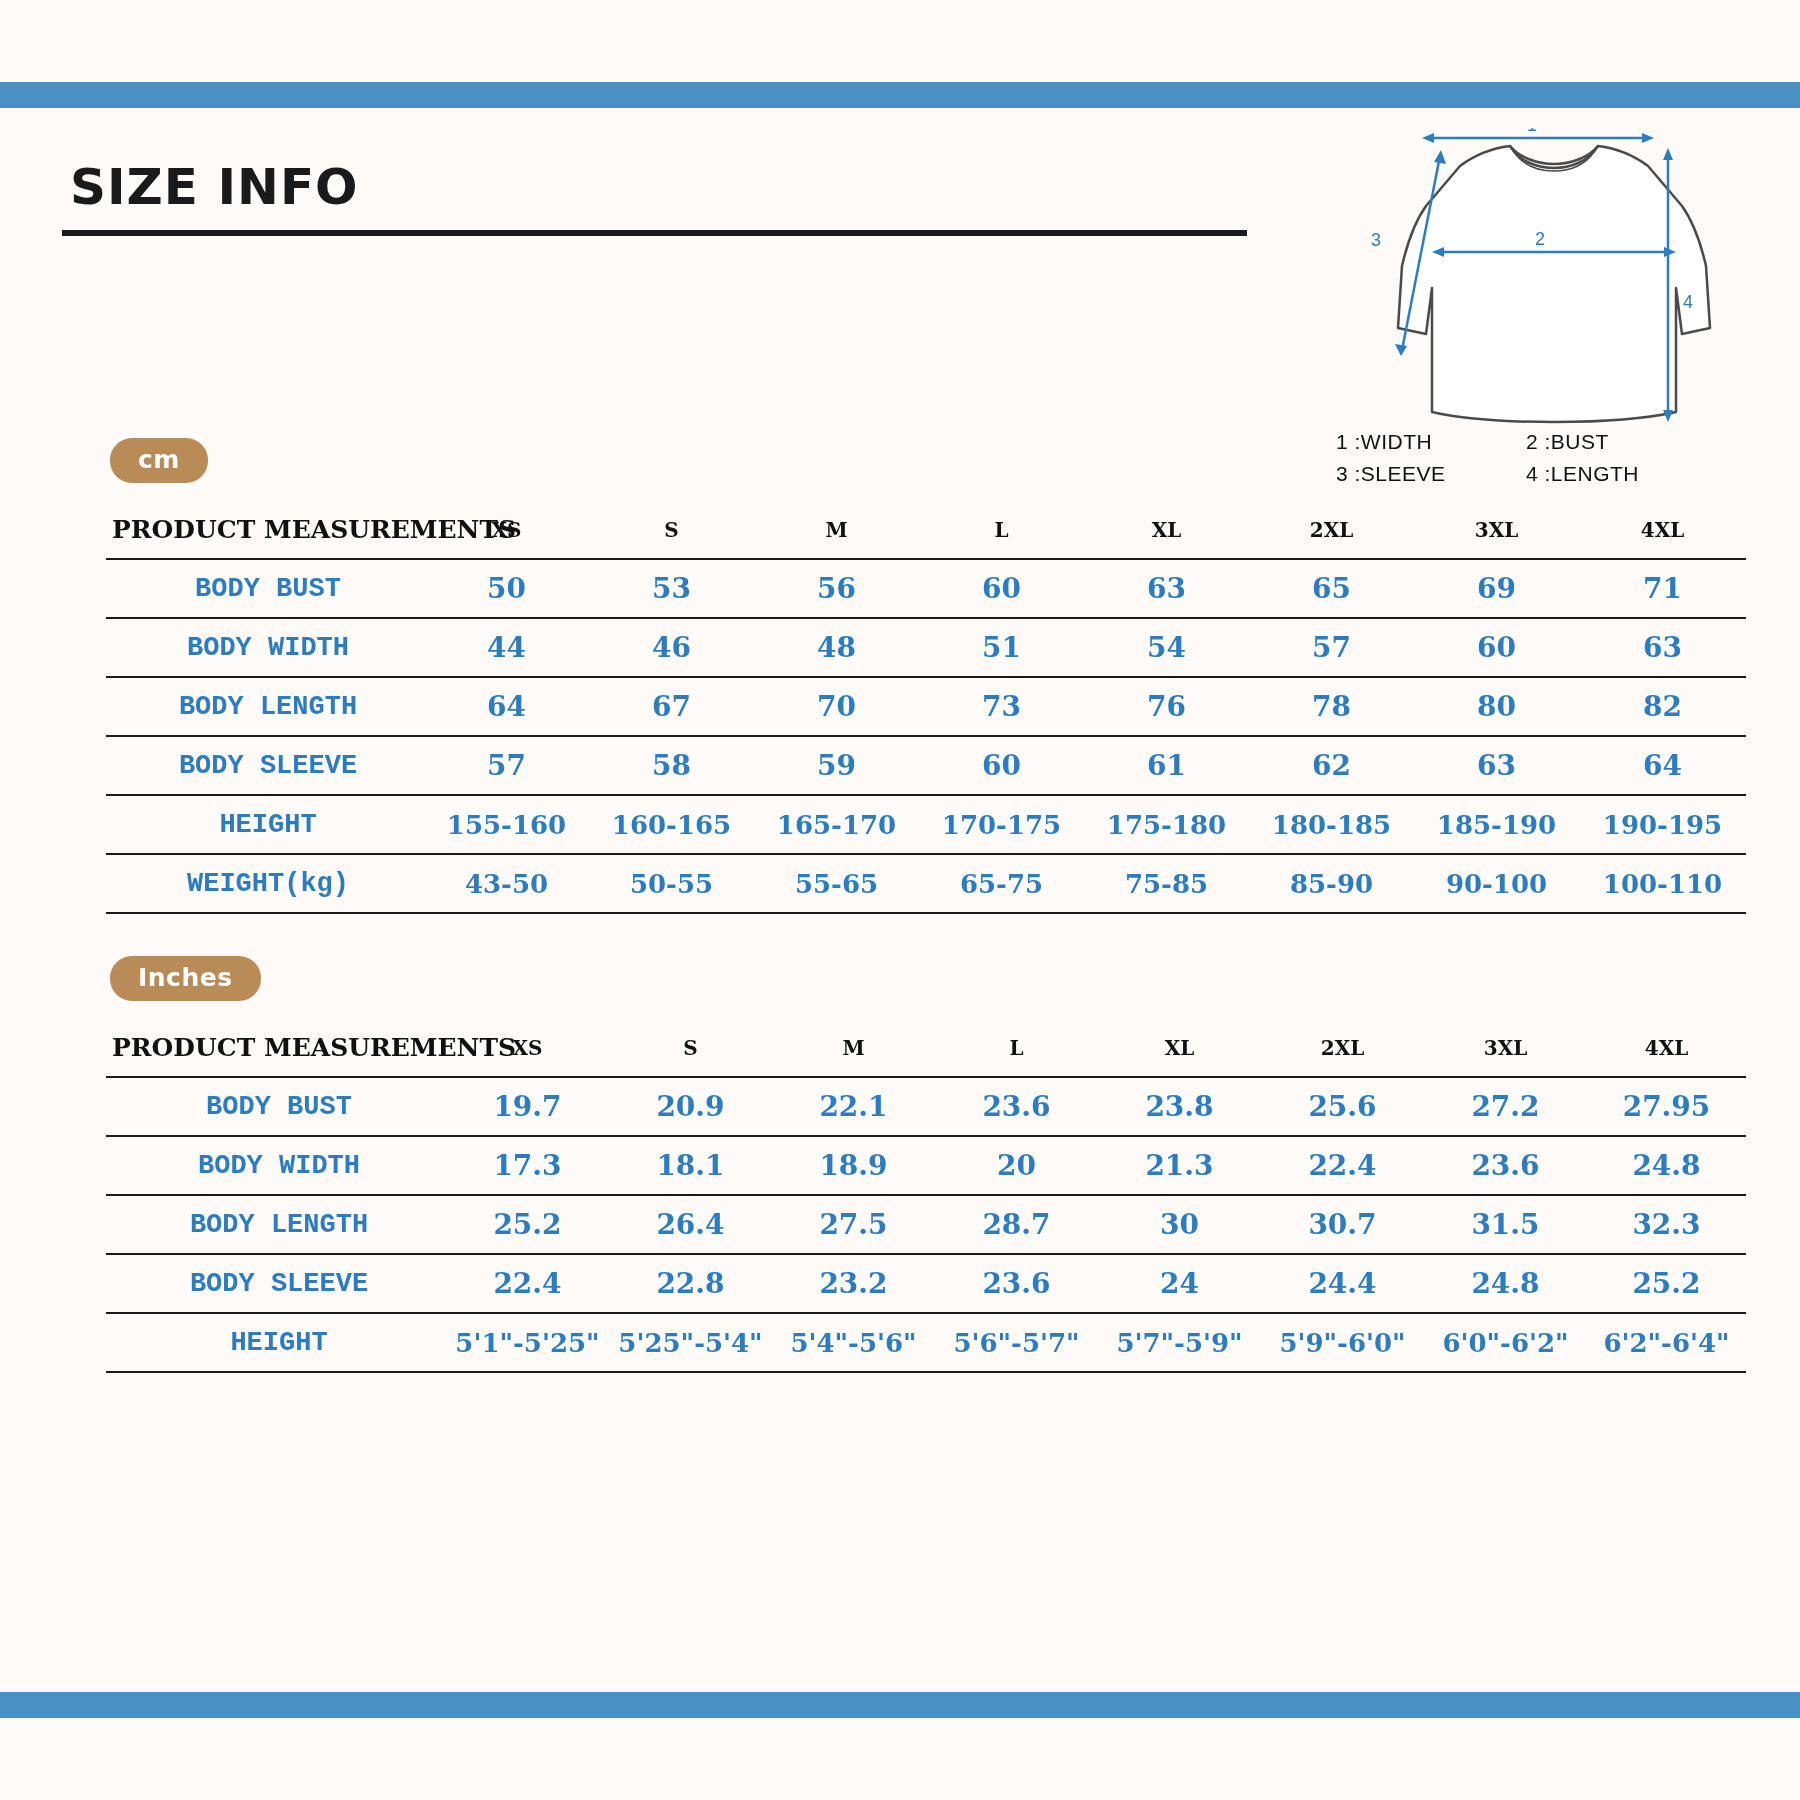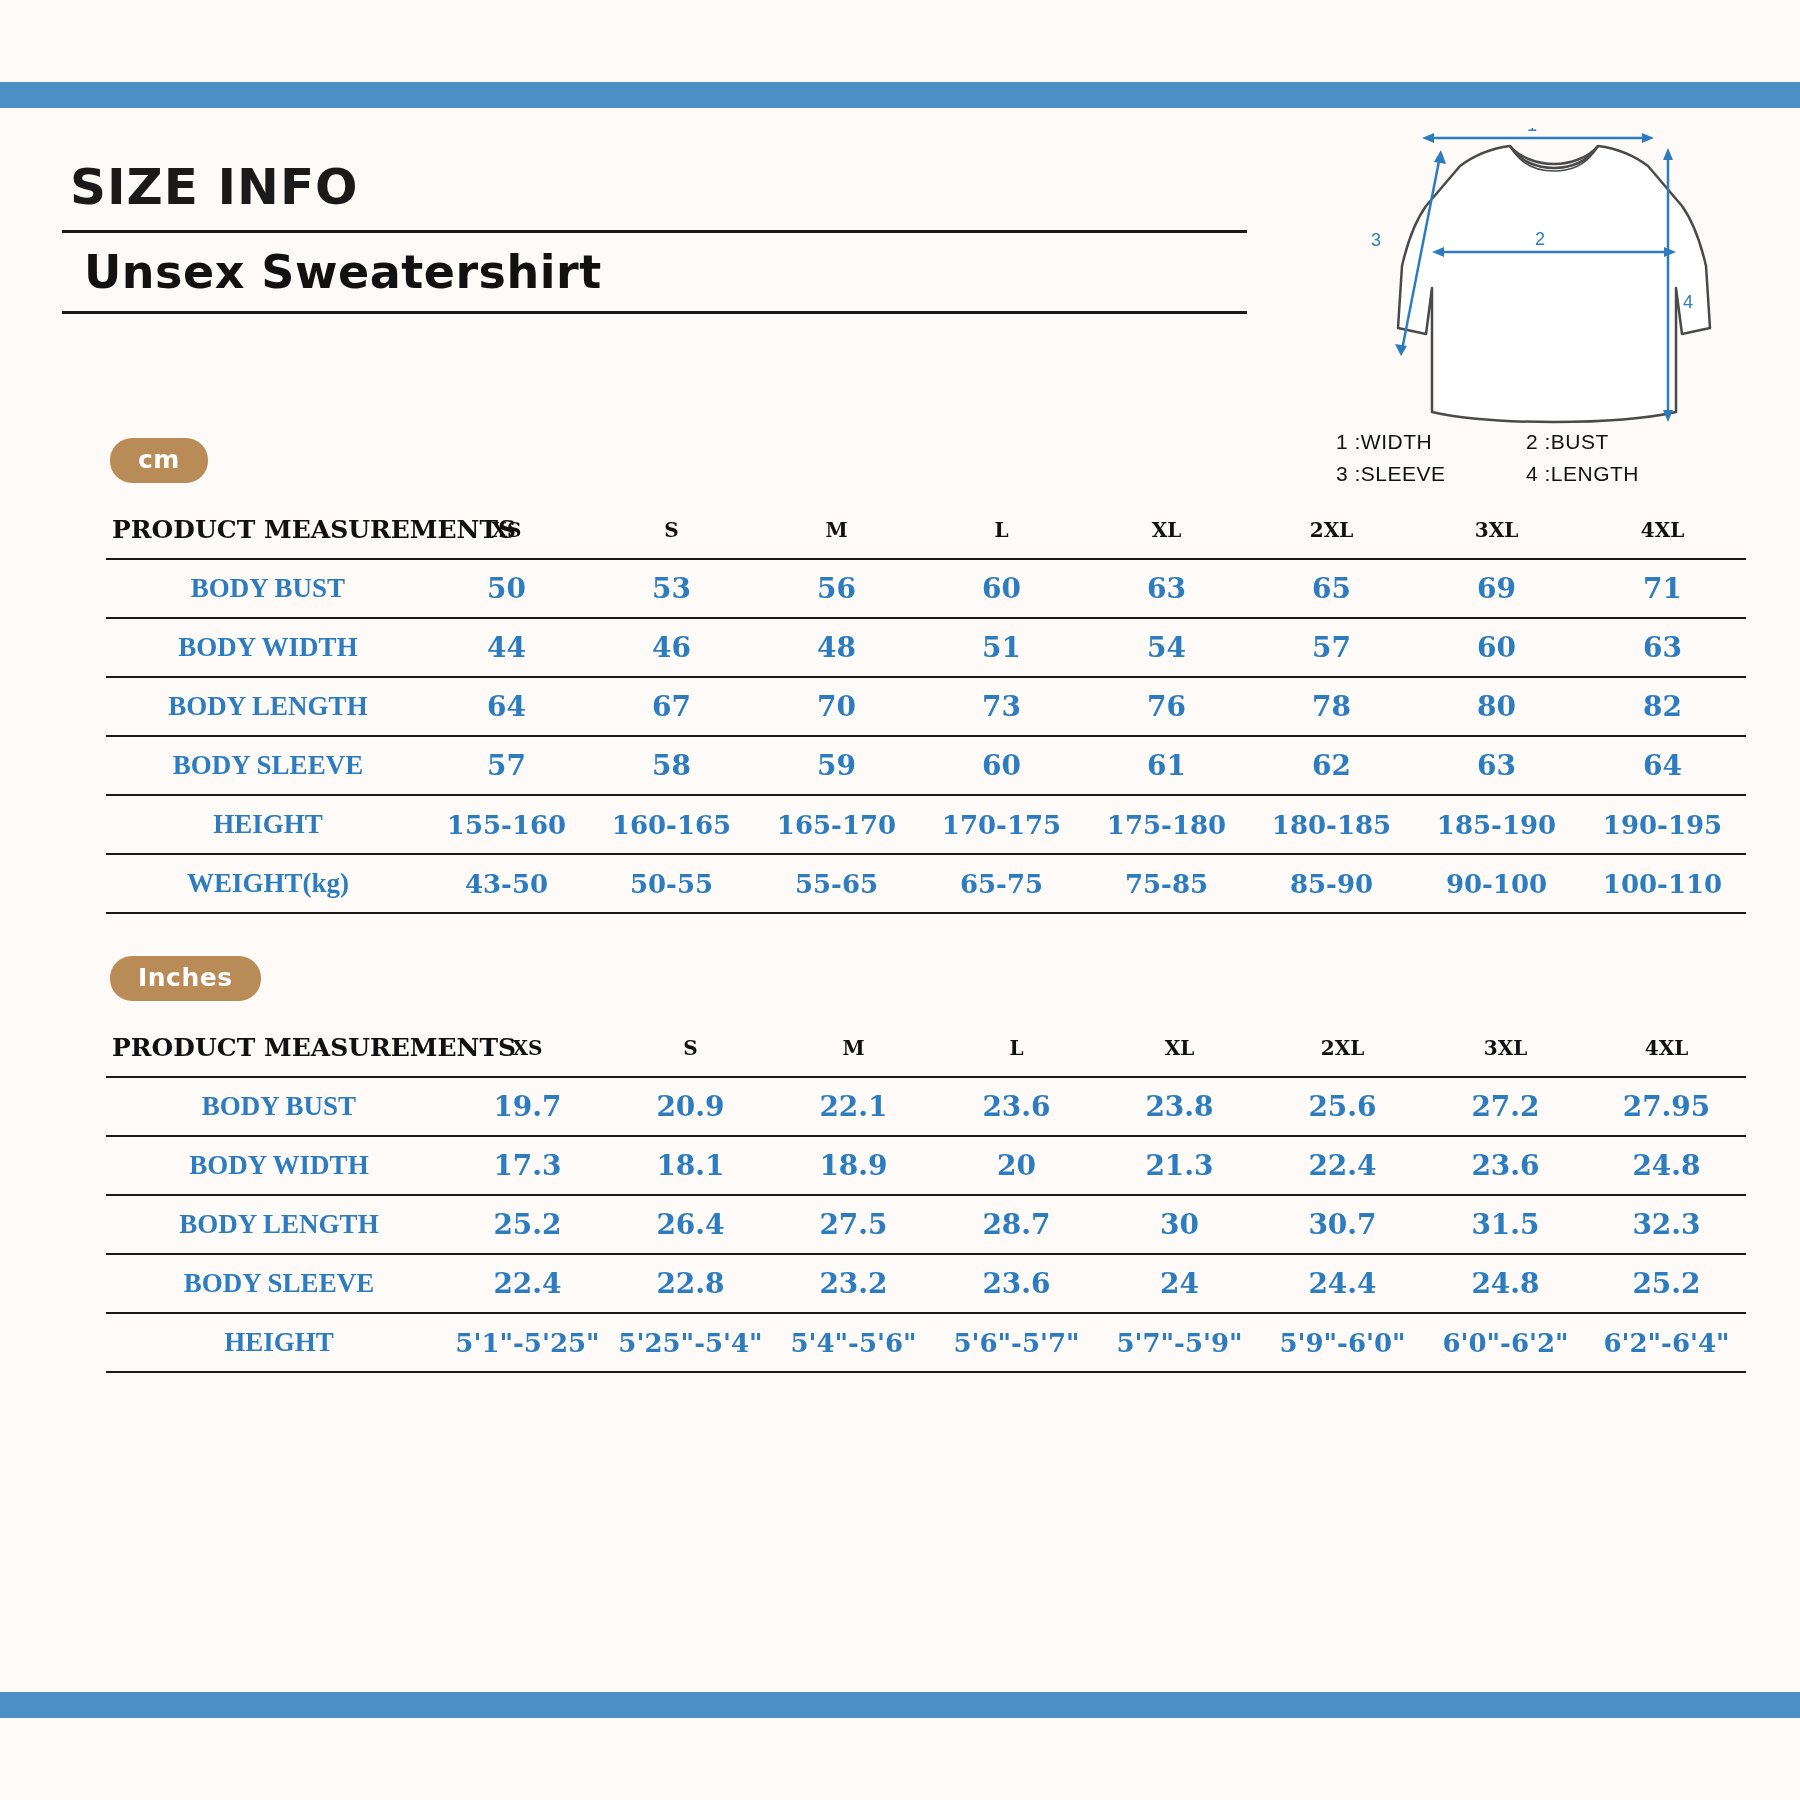--- a/index.html
+++ b/index.html
@@ -125,21 +125,21 @@
     vertical-align: middle;
     text-align: center;
   }
   table.size-table tr.head td {
     border-top: none;
   }
   td.label {
     text-align: left;
     padding-left: 6px !important;
     color: #2d7cc0;
-    font-family: Liberation Serif, serif;
+    font-family: Liberation Mono, monospace;
     font-weight: bold;
     font-size: 27px;
     letter-spacing: 0px;
     white-space: nowrap;
   }
   td.label-head {
     text-align: left;
     padding-left: 6px !important;
     color: #111;
     font-family: "DejaVu Serif", serif;
@@ -172,21 +172,20 @@
 <div class="page">
 
   <div class="band top"></div>
   <div class="band bottom"></div>
 
   <div class="content">
 
     <div class="header-block">
       <div class="title-main">SIZE INFO</div>
       <div class="rule"></div>
-      <div class="subtitle">Unsex Sweatershirt</div>
       <div class="rule"></div>
     </div>
 
     <div class="diagram">
       <svg width="430" height="330" viewBox="0 0 430 330">
 
         <path d="M150 38 C 166 26, 184 20, 200 18 C 210 30, 228 36, 244 36 C 260 36, 278 30, 288 18
                  C 304 20, 322 26, 338 38
                  L 372 78 C 382 92, 390 112, 396 138 L 400 200 L 372 206 L 366 160
                  L 366 284 C 330 292, 290 294, 244 294 C 198 294, 158 292, 122 284

